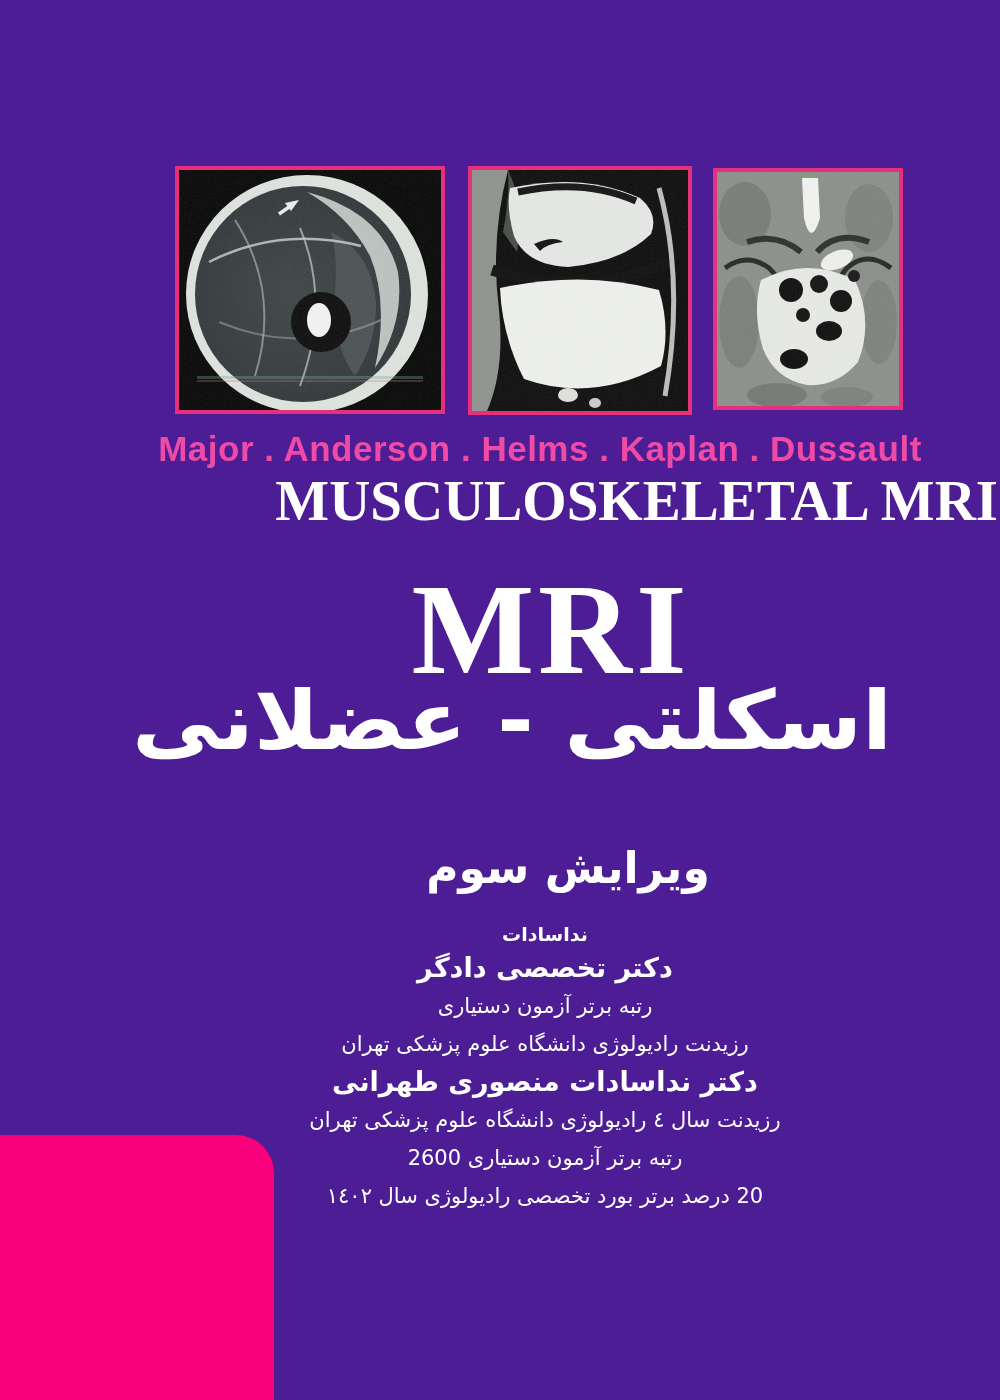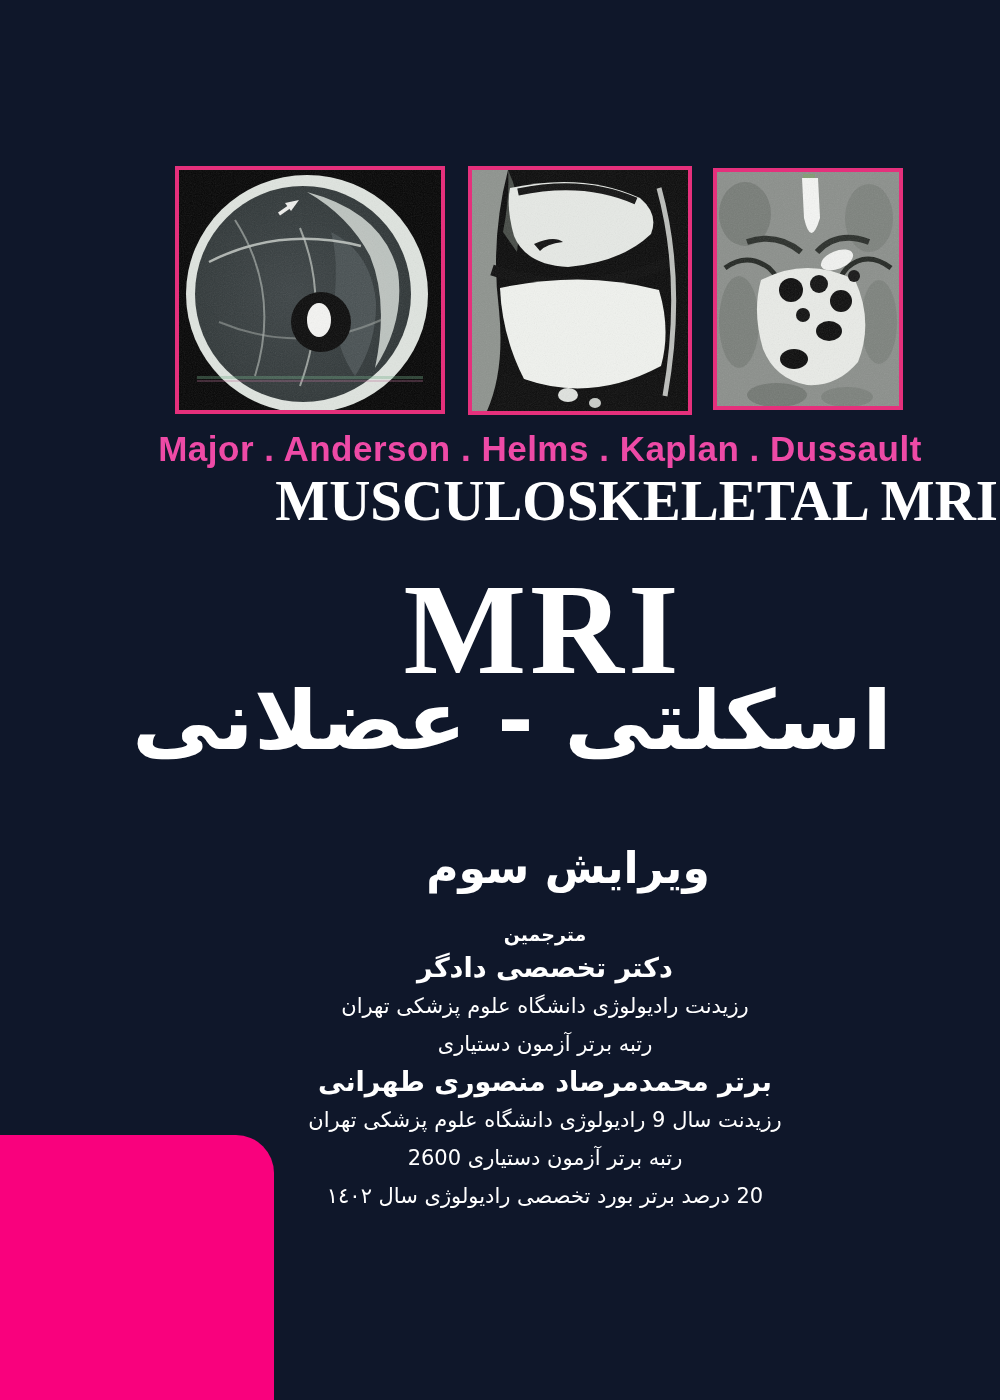--- a/index.html
+++ b/index.html
@@ -1,18 +1,18 @@
 <!DOCTYPE html>
 <html><head>
 <meta charset="utf-8">
 <style>
   html,body { margin:0; padding:0; background:#2b010f; }
   .cover {
     position:relative; width:1000px; height:1400px;
-    background:#0f172a; overflow:hidden;
+    background:#4c1d95; overflow:hidden;
     font-family:"DejaVu Sans", sans-serif;
   }
   
   .frame {
     position:absolute; box-sizing:border-box;
     border:4px solid #E5307C; background:#000;
   }
   .frame svg { width:100%; height:100%; display:block; }
   #frame-1 { left:175px; top:166px; width:270px; height:248px; }
   #frame-2 { left:468px; top:166px; width:224px; height:249px; }
@@ -23,21 +23,21 @@
     position:absolute; left:90px; width:900px; top:430px;
     text-align:center; font:700 35px/1.1 "Liberation Sans", sans-serif;
     color:#EE4AA6; letter-spacing:0.5px; white-space:nowrap;
   }
   .eng-title {
     position:absolute; left:98px; width:900px; top:471px;
     text-align:right; font:700 57px/1.05 "Liberation Serif", serif;
     color:#ffffff; white-space:nowrap;
   }
   .big-mri {
-    position:absolute; left:93px; width:900px; top:564px;
+    position:absolute; left:101px; width:900px; top:564px;
     text-align:center; font:700 130px/1 "Liberation Serif", serif;
     color:#ffffff; letter-spacing:4px;
   }
   .fa-title {
     position:absolute; left:12px; width:1000px; top:668px;
     text-align:center; font:700 82px/1.3 "DejaVu Sans", sans-serif;
     color:#ffffff; transform:scaleX(1.07); transform-origin:center;
     white-space:nowrap;
   }
   .edition {
@@ -156,28 +156,28 @@
     </svg>
   </figure>
 
   <div class="authors">Major . Anderson . Helms . Kaplan . Dussault</div>
   <div class="eng-title">MUSCULOSKELETAL MRI</div>
   <div class="big-mri">MRI</div>
   <div class="fa-title" dir="rtl">اسکلتی - عضلانی</div>
   <div class="edition" dir="rtl">ویرایش سوم</div>
 
   <div class="translators" dir="rtl">
-    <div class="t-head">مترجمین</div>
+    <div class="t-head">نداسادات</div>
 
     <div class="t-name">دکتر تخصصی دادگر</div>
+    <div class="t-cred">رتبه برتر آزمون دستیاری</div>
     <div class="t-cred">رزیدنت رادیولوژی دانشگاه علوم پزشکی تهران</div>
-    <div class="t-cred">رتبه برتر آزمون دستیاری</div>
 
-    <div class="t-name">برتر محمدمرصاد منصوری طهرانی</div>
-    <div class="t-cred">رزیدنت سال 9 رادیولوژی دانشگاه علوم پزشکی تهران</div>
+    <div class="t-name">دکتر نداسادات منصوری طهرانی</div>
+    <div class="t-cred">رزیدنت سال ٤ رادیولوژی دانشگاه علوم پزشکی تهران</div>
     <div class="t-cred">رتبه برتر آزمون دستیاری 2600</div>
 
     <div class="t-cred">20 درصد برتر بورد تخصصی رادیولوژی سال ١٤٠٢</div>
   </div>
 
   <div class="pub-block">
     
     
   </div>
 

